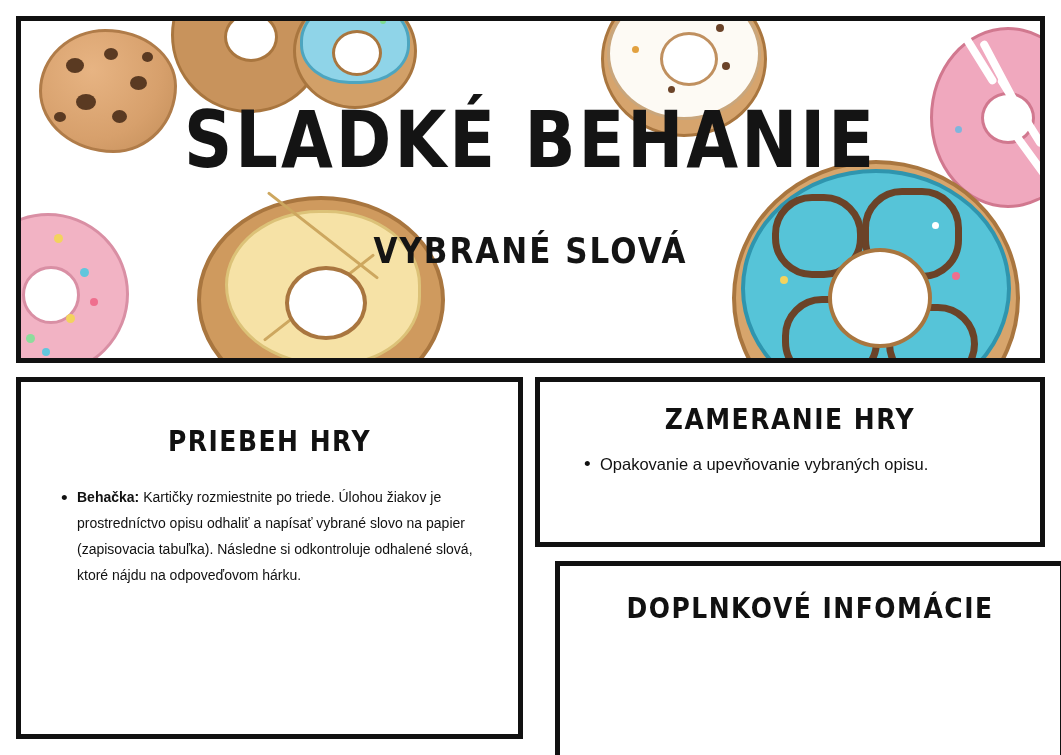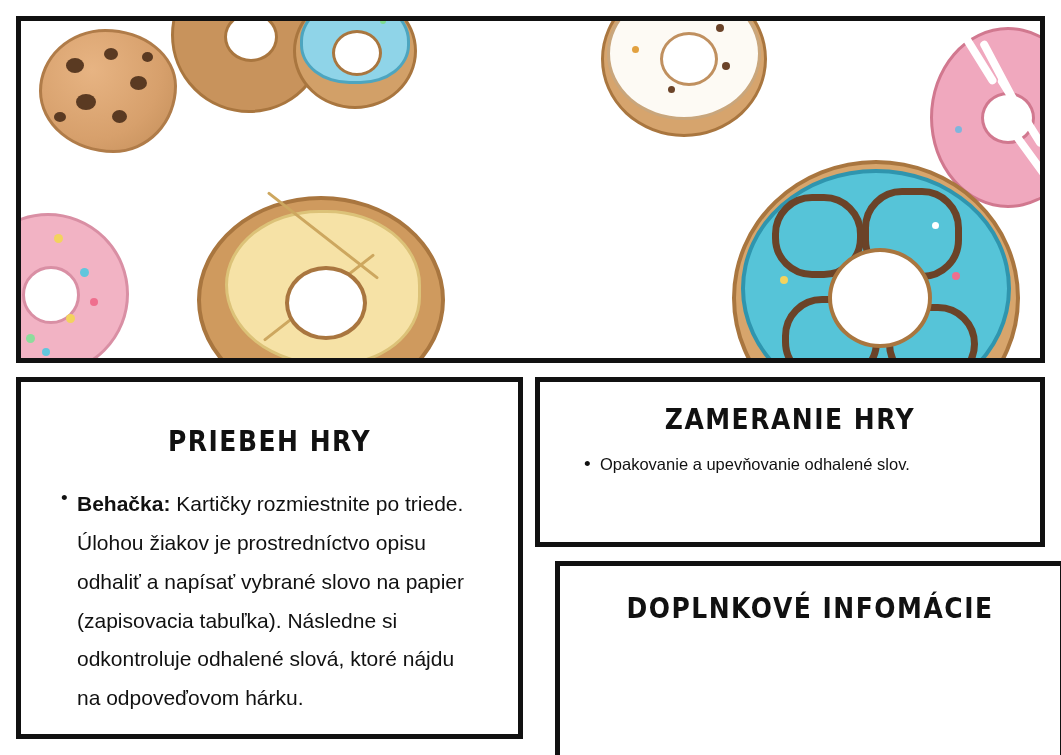--- a/index.html
+++ b/index.html
@@ -328,21 +328,21 @@
     font-size: 19px;
     line-height: 1.5;
   }
 
   .panel-left ul.bullets {
     margin-top: 32px;
     padding-left: 56px;
     padding-right: 36px;
   }
   .panel-left ul.bullets li {
-    font-size: 21px;
+    font-size: 14px;
     line-height: 1.85;
   }
   .panel-left .lead {
     font-weight: 700;
   }
 
   .panel-right-top ul.bullets {
     margin-top: 18px;
     padding-left: 60px;
   }
@@ -431,33 +431,37 @@
       <span class="choco-sq" style="left:126px; top:24px; width:86px; height:78px;"></span>
       <span class="choco-sq" style="left:46px; top:132px; width:84px; height:72px;"></span>
       <span class="choco-sq" style="left:150px; top:140px; width:78px; height:66px;"></span>
       <span class="hole"></span>
       <span class="dot" style="left:44px; top:112px; width:8px; height:8px; background:#f3d35e; z-index:6;"></span>
       <span class="dot" style="left:216px; top:108px; width:8px; height:8px; background:#ef6f8e; z-index:6;"></span>
 
       <span class="dot" style="left:196px; top:58px; width:7px; height:7px; background:#ffffff; z-index:6;"></span>
     </div>
 
+    <div class="banner-titles">
+      <h1 class="main-title">SLADKÉ BEHANIE</h1>
+      <div class="sub-title">VYBRANÉ SLOVÁ</div>
+    </div>
   </div>
 
   <div class="panel panel-left">
     <h2 class="panel-title">PRIEBEH HRY</h2>
     <ul class="bullets">
       <li><span class="lead">Behačka:</span><span> Kartičky rozmiestnite po triede. Úlohou žiakov je prostredníctvo opisu odhaliť a napísať vybrané slovo na papier (zapisovacia tabuľka). Následne si odkontroluje odhalené slová, ktoré nájdu na odpoveďovom hárku.</span></li>
     </ul>
   </div>
 
   <div class="panel panel-right-top">
     <h2 class="panel-title">ZAMERANIE  HRY</h2>
     <ul class="bullets">
-      <li>Opakovanie a upevňovanie odhalené slov.</li>
+      <li>Opakovanie a upevňovanie vybraných opisu.</li>
     </ul>
   </div>
 
   <div class="panel panel-right-bottom">
     <h2 class="panel-title">DOPLNKOVÉ INFOMÁCIE</h2>
   </div>
 
 </div>
 
 </body></html>

